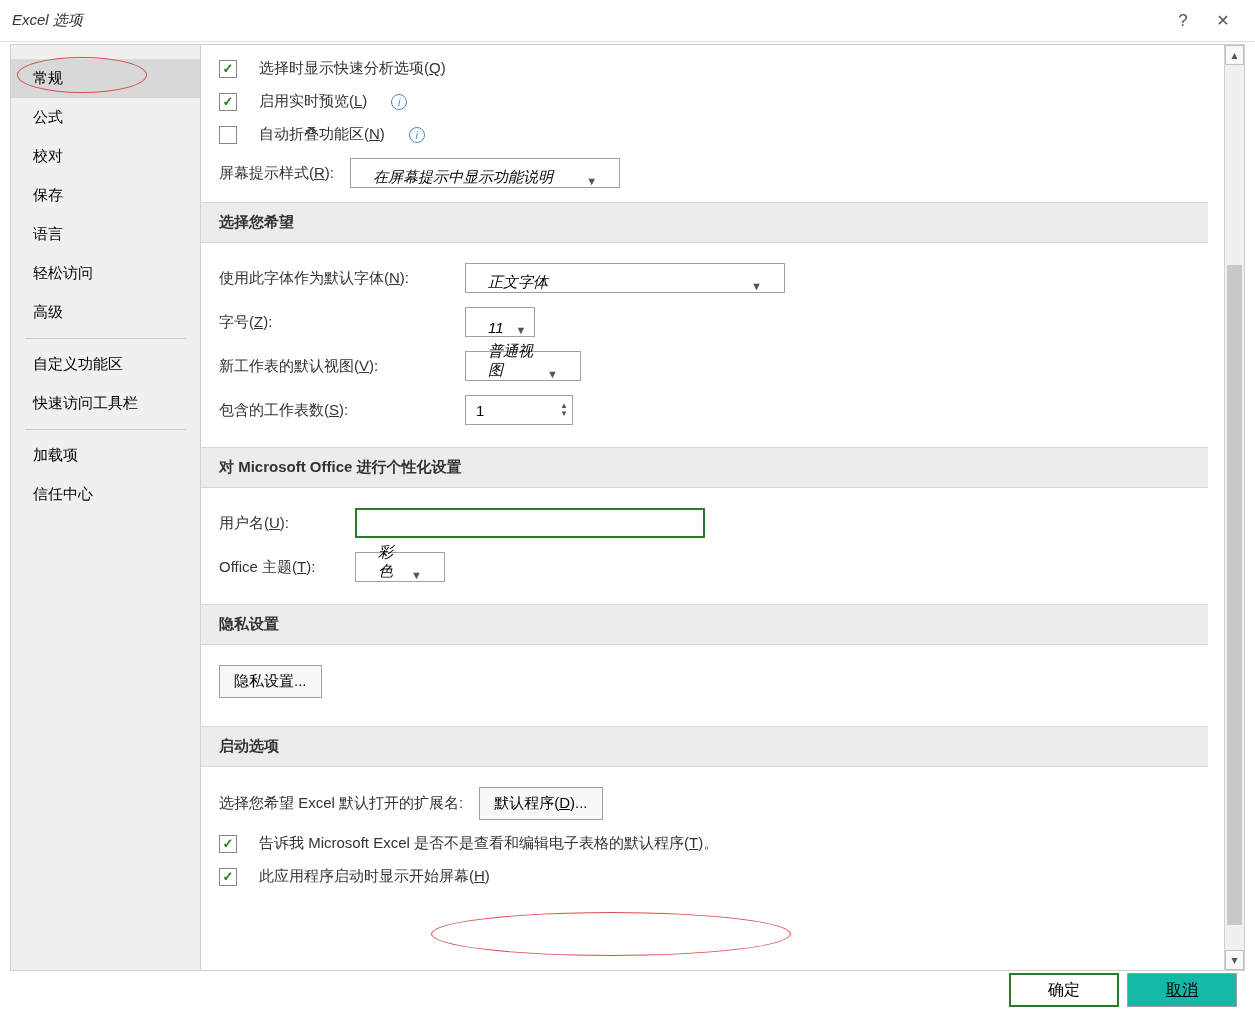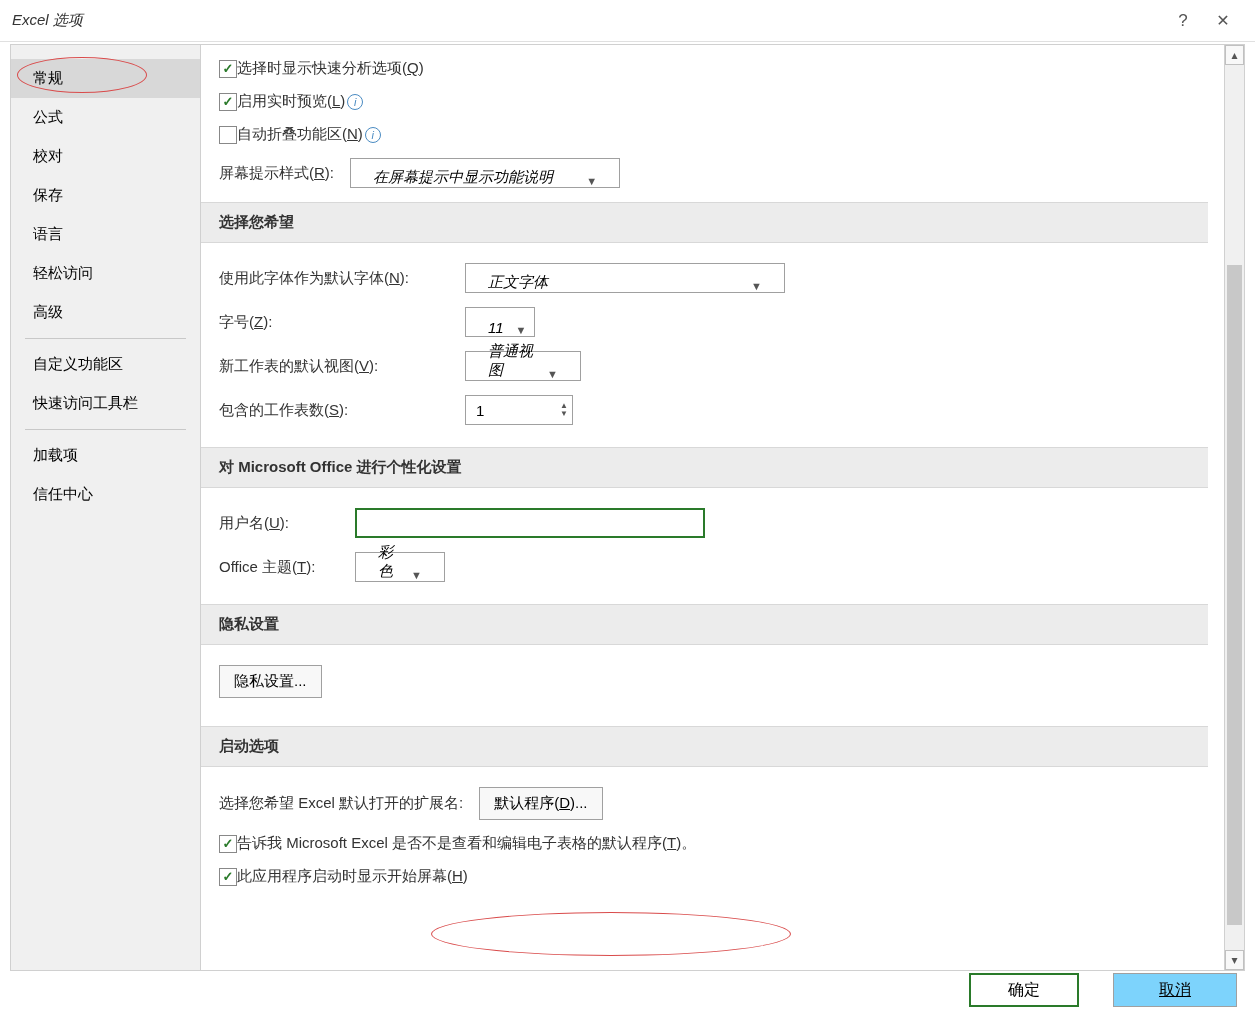--- a/index.html
+++ b/index.html
@@ -13,38 +13,38 @@
 .sidebar { width: 190px; background: #f0f0f0; border-right: 1px solid #d0d0d0; padding-top: 14px; }
 .sidebar .nav-item { padding: 10px 22px; font-size: 15px; color: #000000; cursor: pointer; position: relative; }
 .sidebar .nav-item.active { background: #d8d8d8; }
 .sidebar .divider { height: 1px; background: #c8c8c8; margin: 6px 14px; }
 .ellipse1 { position: absolute; border: 1.5px solid #d94b4b; border-radius: 50%; top: -2px; left: 6px; width: 130px; height: 36px; pointer-events: none; }
 .content-wrap { flex: 1; display: flex; position: relative; }
 .content { flex: 1; overflow-y: auto; padding: 14px 18px 14px 18px; }
 .scrollbar { width: 20px; background: #f0f0f0; border-left: 1px solid #d0d0d0; position: relative; }
 .scrollbar .arrow { height: 20px; text-align: center; font-size: 12px; color: #555; line-height: 18px; border: 1px solid #c0c0c0; background: #f8f8f8; }
 .scrollbar .thumb { position: absolute; top: 220px; height: 660px; left: 2px; right: 2px; background: #c8c8c8; }
-.row { display: flex; align-items: center; margin-bottom: 14px; gap: 0; }
+.row { display: flex; align-items: center; margin-bottom: 14px; gap: 22px; }
 .checkbox { width: 18px; height: 18px; border: 1px solid #888; display: inline-flex; align-items: center; justify-content: center; font-size: 13px; color: #2a7a2a; background: #fff; }
 .checkbox.checked::after { content: "✓"; font-weight: bold; }
 .cblabel { font-size: 15px; color: #333; }
 .underline { text-decoration: underline; }
 .info-icon { width: 16px; height: 16px; border: 1px solid #4a8bc2; border-radius: 50%; color: #4a8bc2; font-size: 11px; display: inline-flex; align-items: center; justify-content: center; font-style: italic; margin-left: 2px; }
 .form-row { display: flex; align-items: center; margin-bottom: 14px; gap: 16px; }
 .form-label { font-size: 15px; color: #333; min-width: 200px; }
 .select { border: 1px solid #a0a0a0; background: #fff; height: 30px; display: flex; align-items: flex-end; padding: 0 22px; font-size: 15px; position: relative; font-style: italic; }
 .select .caret { margin-left: auto; font-size: 11px; color: #555; padding-left: 12px; }
 .spinner { border: 1px solid #a0a0a0; height: 30px; display: flex; align-items: center; padding: 0 4px 0 10px; font-size: 15px; }
 .spinner .spin-btns { margin-left: auto; display: flex; flex-direction: column; font-size: 8px; line-height: 8px; color: #555; padding-left: 14px; }
 .section-header { background: #ececec; border-top: 1px solid #d8d8d8; border-bottom: 1px solid #d8d8d8; margin-left: -18px; margin-right: -2px; padding: 10px 18px; font-size: 15px; font-weight: 600; color: #333; margin-bottom: 20px; }
 .text-input { border: 2px solid #2a7a2a; height: 30px; width: 350px; padding: 0 6px; outline: none; font-size: 15px; }
 .btn { border: 1px solid #a0a0a0; background: #f8f8f8; padding: 6px 14px; font-size: 15px; cursor: pointer; }
-.footer { position: absolute; bottom: 0; right: 0; left: 0; height: 40px; display: flex; justify-content: flex-end; align-items: center; gap: 34px; padding: 0 18px; }
+.footer { position: absolute; bottom: 0; right: 0; left: 0; height: 40px; display: flex; justify-content: flex-end; align-items: center; gap: 8px; padding: 0 18px; }
 .footer .btn-ok { border: 2px solid #2a7a2a; background: #fff; width: 110px; height: 34px; font-size: 16px; }
-.footer .btn-cancel { border: 1px solid #a0a0a0; background: #7dd3fc; width: 124px; height: 34px; font-size: 16px; text-decoration: underline; }
+.footer .btn-cancel { border: 1px solid #a0a0a0; background: #14b8a6; width: 110px; height: 34px; font-size: 16px; text-decoration: underline; }
 .ellipse2 { position: absolute; border: 1.5px solid #d94b4b; border-radius: 50%; pointer-events: none; width: 360px; height: 44px; left: 230px; bottom: 14px; }
 </style>
 </head>
 <body>
 
 <div class="titlebar">
   <span class="title">Excel 选项</span>
   <span class="spacer"></span>
   <span class="help-icon">?</span>
   <span class="close-icon">✕</span>

